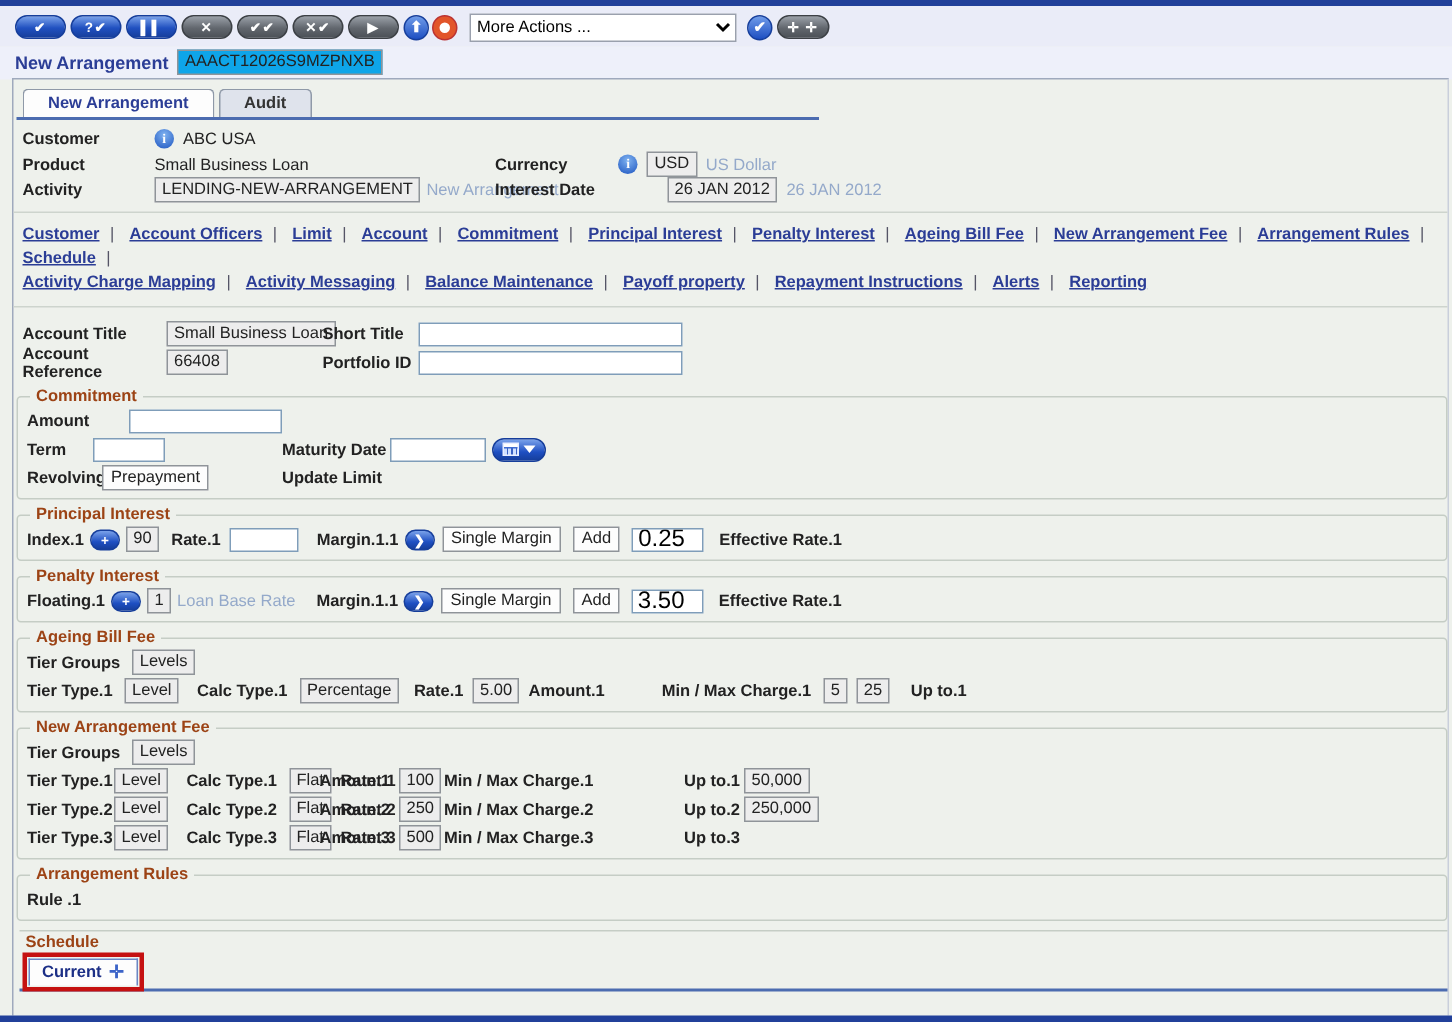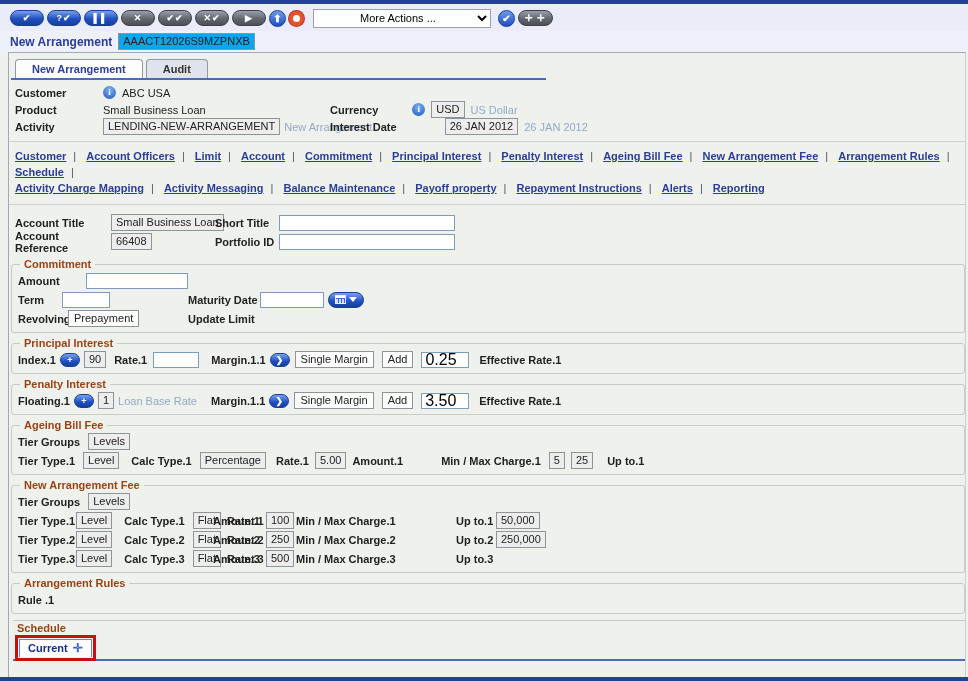--- a/index.html
+++ b/index.html
@@ -9,21 +9,21 @@
   .navy-strip { height:4px; background:#21409a; width:100%; }
 
   
   .toolbar { background:#eaecf8; padding:4px 0 3px 10px; display:flex; align-items:center; gap:3px; height:27px; }
   .pill { height:16px; min-width:34px; border-radius:8px; color:#fff; font-weight:bold; font-size:9px;
           line-height:14px; text-align:center; border:1px solid #5a5f66; padding:0 6px; cursor:pointer; letter-spacing:1px;}
   .pill.blue { background:linear-gradient(#7aa2ea,#2050c0 55%,#16railing); background:linear-gradient(#7aa2ea,#2050c0 55%,#163e9b); border-color:#163e9b; }
   .pill.gray { background:linear-gradient(#9aa0a8,#62676e 55%,#4c5157); border-color:#3c4045; }
   .circle-btn { width:17px; height:17px; border-radius:50%; color:#fff; font-size:10px; font-weight:bold; line-height:16px; text-align:center; border:1px solid #163e9b; background:linear-gradient(#6f9be8,#1e4fc2); cursor:pointer;}
   .lifering { width:15px; height:15px; border-radius:50%; background:#fff; border:4px solid #e2552a; display:inline-block; box-shadow:0 0 0 1px #b33; cursor:pointer;}
-  .more-actions { width:178px; height:19px; font-size:11px; border:1px solid #9aa0ad; background:#fff; margin-left:6px; margin-right:4px;padding-left:42px;}
+  .more-actions { width:178px; height:19px; font-size:11px; border:1px solid #9aa0ad; background:#fff; margin-left:6px; margin-right:4px;}
 
   
   .hdr-row { background:#eef0fa; padding:3px 0 4px 10px; display:flex; align-items:center; gap:6px; height:22px;}
   .hdr-title { color:#2b3d96; font-weight:bold; font-size:12px; }
   .box { background:#ededed; border:1px solid #8f9499; padding:1px 4px; display:inline-block; line-height:13px; white-space:nowrap;}
   .hdr-id { font-weight:normal; background:#0ea5e9; }
 
   
   .panel { position:absolute; left:8px; right:2px; top:52px; bottom:4px; border-left:1px solid #9fa9bd; border-top:1px solid #9fa9bd; border-right:1px solid #c9cfdb; background:#eef1ec; padding-top:6px;}
 

